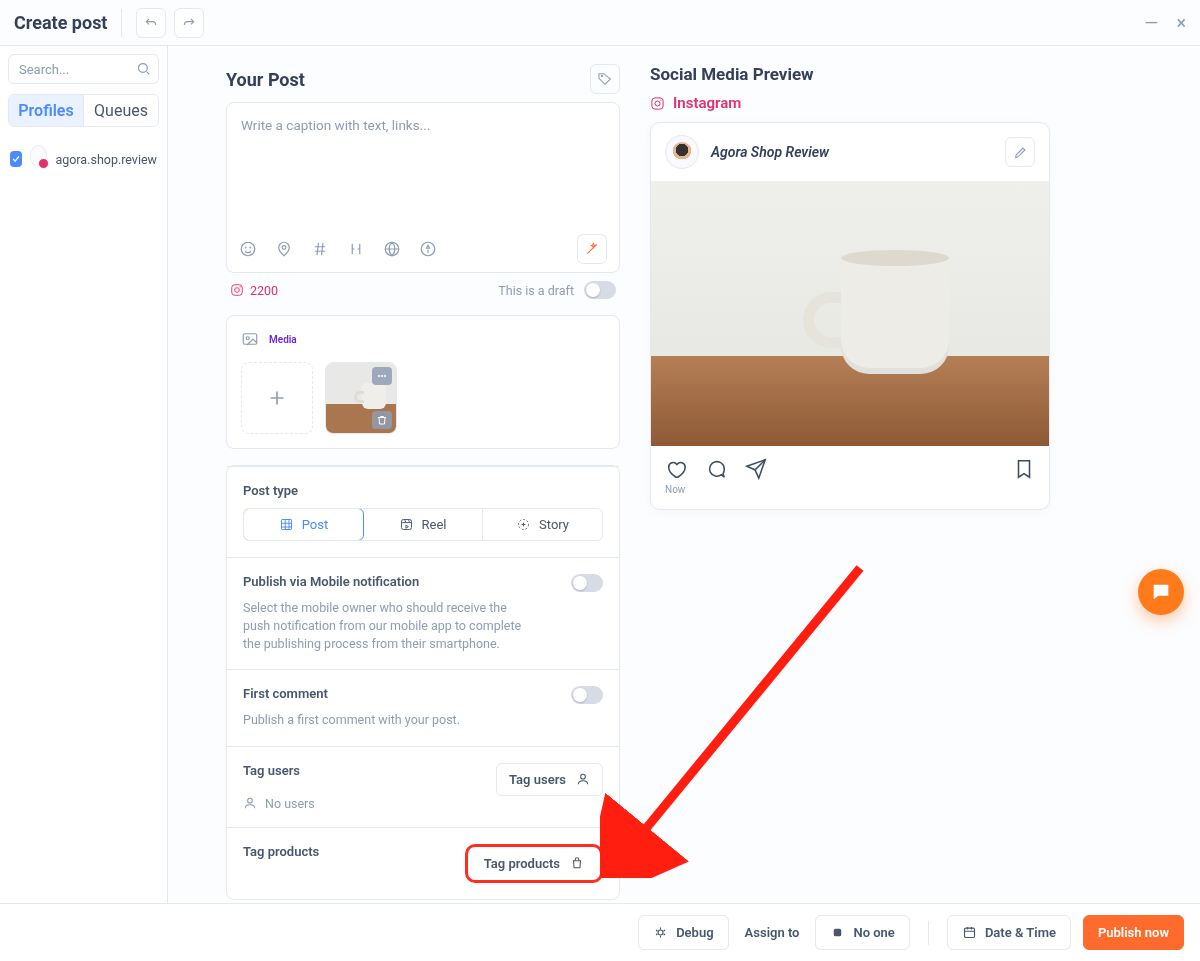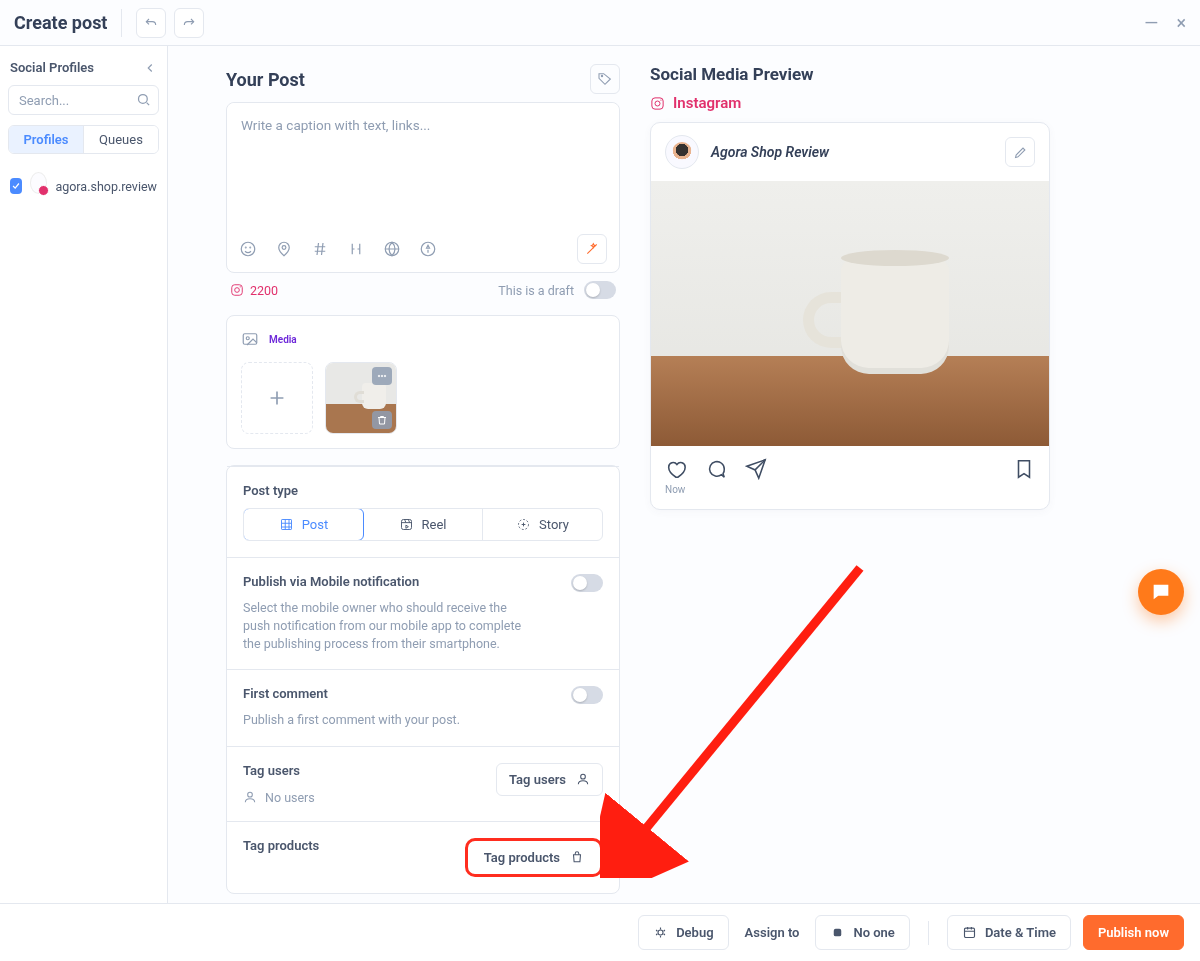--- a/index.html
+++ b/index.html
@@ -28,21 +28,21 @@
   
   .sidebar{border-right:1px solid var(--border);background:#fff;padding:8px 8px;}
   .sb-head{display:flex;align-items:center;justify-content:space-between;padding:6px 2px 10px;}
   .sb-title{font-weight:600;font-size:13px;color:#4a566c;}
   .sb-head svg{width:14px;height:14px;stroke:var(--muted);fill:none;stroke-width:2;}
   .search-wrap{position:relative;margin-bottom:10px;}
   .search-in{width:100%;height:30px;border:1px solid var(--border);border-radius:6px;padding:0 30px 0 10px;color:var(--text);font-size:13px;}
   .search-in::placeholder{color:var(--muted);}
   .search-wrap svg{position:absolute;right:8px;top:7px;width:15px;height:15px;stroke:var(--muted);fill:none;stroke-width:2;}
   .tabs{display:flex;border:1px solid var(--border);border-radius:6px;overflow:hidden;}
-  .tab{flex:1;text-align:center;padding:6px 4px;font-size:13px;color:#4a566c;cursor:pointer;background:#fff;}
+  .tab{flex:1;text-align:center;padding:6px 4px;font-size:16px;color:#4a566c;cursor:pointer;background:#fff;}
   .tab.active{background:var(--blue-bg);color:var(--blue);font-weight:600;border-right:1px solid var(--border);}
   .profile-row{display:flex;align-items:flex-end;gap:8px;margin-top:18px;padding:0 2px;}
   .chk{width:16px;height:16px;border-radius:4px;background:var(--blue);display:flex;align-items:center;justify-content:center;}
   .chk svg{width:10px;height:10px;stroke:#fff;fill:none;stroke-width:3;}
   .avatar-sm{width:22px;height:22px;border-radius:50%;border:1px solid #eee;background:#fcfcff;position:relative;}
   .ig-badge{position:absolute;right:-3px;bottom:-3px;width:11px;height:11px;border-radius:50%;background:#e1306c;border:1.5px solid #fff;}
   .profile-name{font-size:12.5px;color:#4a566c;}
   
   .main{display:flex;gap:30px;padding:18px 42px 20px 58px;overflow:auto;}
   .col-left{flex:0 0 394px;}
@@ -87,21 +87,21 @@
   .chev{margin-left:auto;color:var(--muted);}
   .ig-sec{padding:16px;border-top:1px solid var(--border);}
   .sec-label{font-weight:600;color:#4a566c;margin-bottom:10px;font-size:13px;}
   .seg{display:flex;border:1px solid var(--border);border-radius:6px;overflow:hidden;}
   .seg-btn{flex:1;text-align:center;padding:8px 0;font-size:13px;display:flex;align-items:center;justify-content:center;gap:8px;color:#4a566c;border-right:1px solid var(--border);cursor:pointer;}
   .seg-btn:last-child{border-right:none;}
   .seg-btn.active{background:#fff;color:var(--blue);border:1px solid var(--blue);border-radius:6px;margin:-1px;z-index:1;}
   .seg-btn svg{width:15px;height:15px;stroke:currentColor;fill:none;stroke-width:1.5;}
   .ig-row{display:flex;align-items:flex-start;justify-content:space-between;gap:12px;}
   .help{color:var(--muted);font-size:12.5px;margin-top:6px;max-width:290px;line-height:1.45;}
-  .noinfo{display:flex;align-items:center;gap:8px;color:var(--muted);font-size:12.5px;margin-top:12px;}
+  .noinfo{display:flex;align-items:center;gap:8px;color:var(--muted);font-size:12.5px;margin-top:18px;}
   .noinfo svg{width:14px;height:14px;stroke:var(--muted);fill:none;stroke-width:1.8;}
   .mini-btn{border:1px solid var(--border);border-radius:6px;padding:8px 12px;display:flex;align-items:center;gap:10px;color:#4a566c;font-weight:600;font-size:13px;cursor:pointer;background:#fff;}
   .mini-btn svg{width:14px;height:14px;stroke:#4a566c;fill:none;stroke-width:1.8;}
   .mini-btn.hl{border:3px solid #ff2d1f;border-radius:10px;padding:9px 16px;}
   
   .preview-title{font-weight:700;font-size:17px;color:#344058;margin-bottom:10px;}
   .prev-label{display:flex;align-items:center;gap:8px;color:#e1306c;font-weight:600;font-size:15px;margin-bottom:10px;}
   .prev-card{border:1px solid var(--border);border-radius:10px;overflow:hidden;background:#fff;box-shadow:0 2px 8px rgba(70,80,100,.04);}
   .prev-head{display:flex;align-items:center;padding:12px 14px;gap:12px;font-style:italic;}
   .prev-av{width:34px;height:34px;border-radius:50%;border:1px solid var(--border);background:#f9f9ff;position:relative;}
@@ -151,26 +151,20 @@
   </div>
   <div class="header-right">
     <span>—</span>
     <span>×</span>
   </div>
 </div>
 
 <div class="layout">
 
   <div class="sidebar">
-    <div class="sb-head">
-      <div class="sb-title">Social Profiles</div>
-      <svg viewBox="0 0 24 24">
-          <path d="M15 6l-6 6 6 6"></path>
-        </svg>
-    </div>
     <div class="search-wrap">
       <input class="search-in" placeholder="Search..." style="">
       <svg viewBox="0 0 24 24">
           <circle cx="11" cy="11" r="7"></circle>
           <path d="M21 21l-4-4"></path>
         </svg>
     </div>
     <div class="tabs">
       <div class="tab active">Profiles</div>
       <div class="tab">Queues</div>

